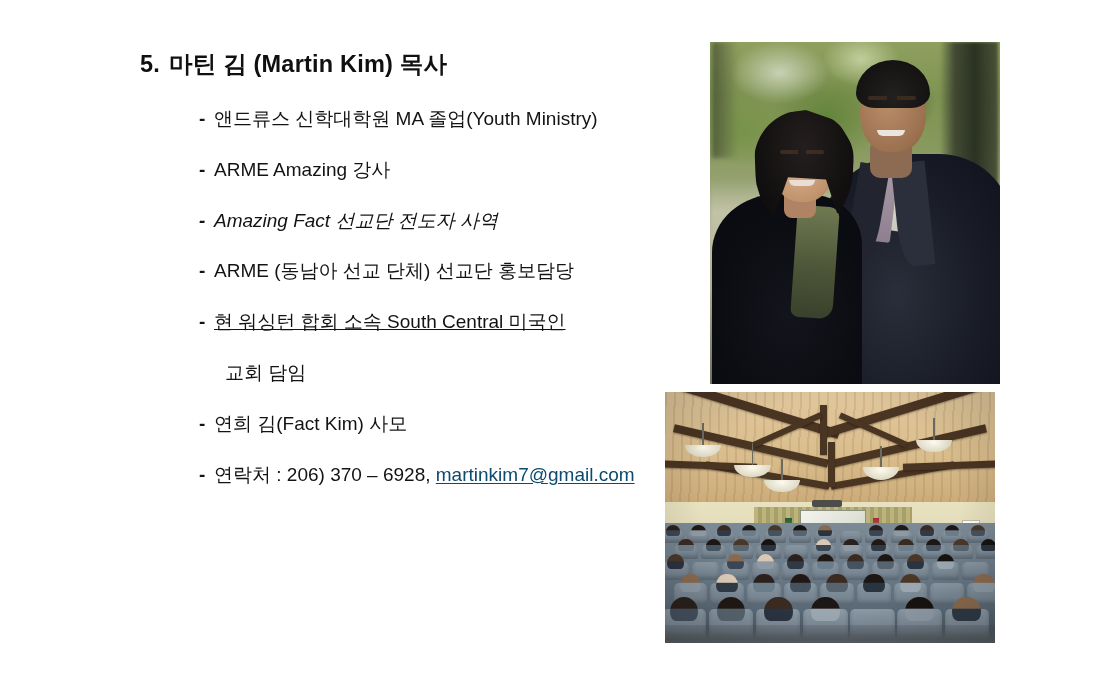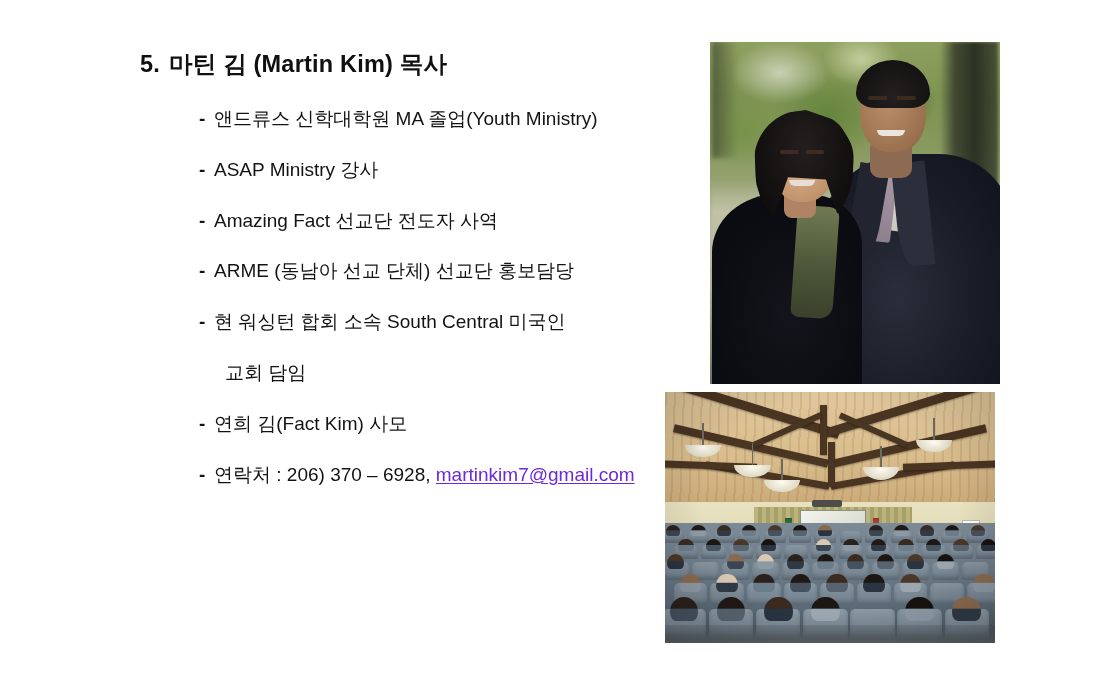--- a/index.html
+++ b/index.html
@@ -62,29 +62,29 @@
     font-weight: bold;
     color: #131313;
   }
   .bullet.cont {
     left: 225px;
     text-align: center;
   }
 
   .b0 { top: 108px; }
   .b1 { top: 159px; }
-  .b2 { top: 210px; }
+  .b2 { top: 210px; font-style: italic; }
   .b3 { top: 260px; }
-  .b4 { top: 311px; }
+  .b4 { top: 311px; text-decoration: underline; }
   .b5 { top: 362px; }
   .b6 { top: 413px; }
   .b7 { top: 464px; }
 
   .email-link {
-    color: #6d28d9;
+    color: #0c4a6e;
     text-underline-offset: 2px;
   }
 
   
   .photo {
     position: absolute;
     overflow: hidden;
   }
 
   
@@ -561,21 +561,21 @@
     <span class="num">5.</span><span>마틴 김 (Martin Kim) 목사</span>
   </div>
 
   <ul id="bullet-list">
 
     <li class="bullet b0">
       <span class="dash">-</span><span>앤드류스 신학대학원 MA 졸업(Youth Ministry)</span>
     </li>
 
     <li class="bullet b1">
-      <span class="dash">-</span><span>ASAP Ministry 강사</span>
+      <span class="dash">-</span><span>ARME Amazing 강사</span>
     </li>
 
     <li class="bullet b2">
       <span class="dash">-</span><span>Amazing Fact 선교단 전도자 사역</span>
     </li>
 
     <li class="bullet b3">
       <span class="dash">-</span><span>ARME (동남아 선교 단체) 선교단 홍보담당</span>
     </li>
 

